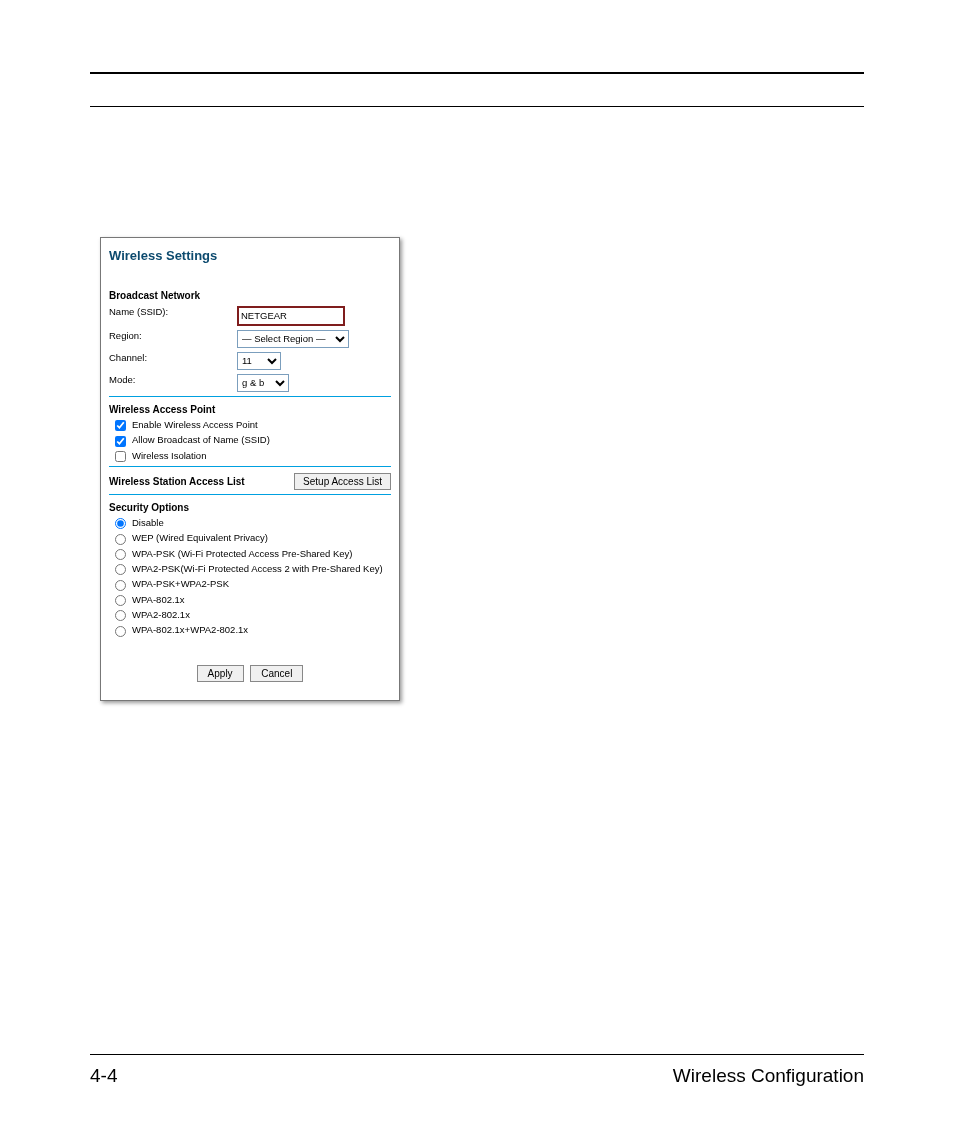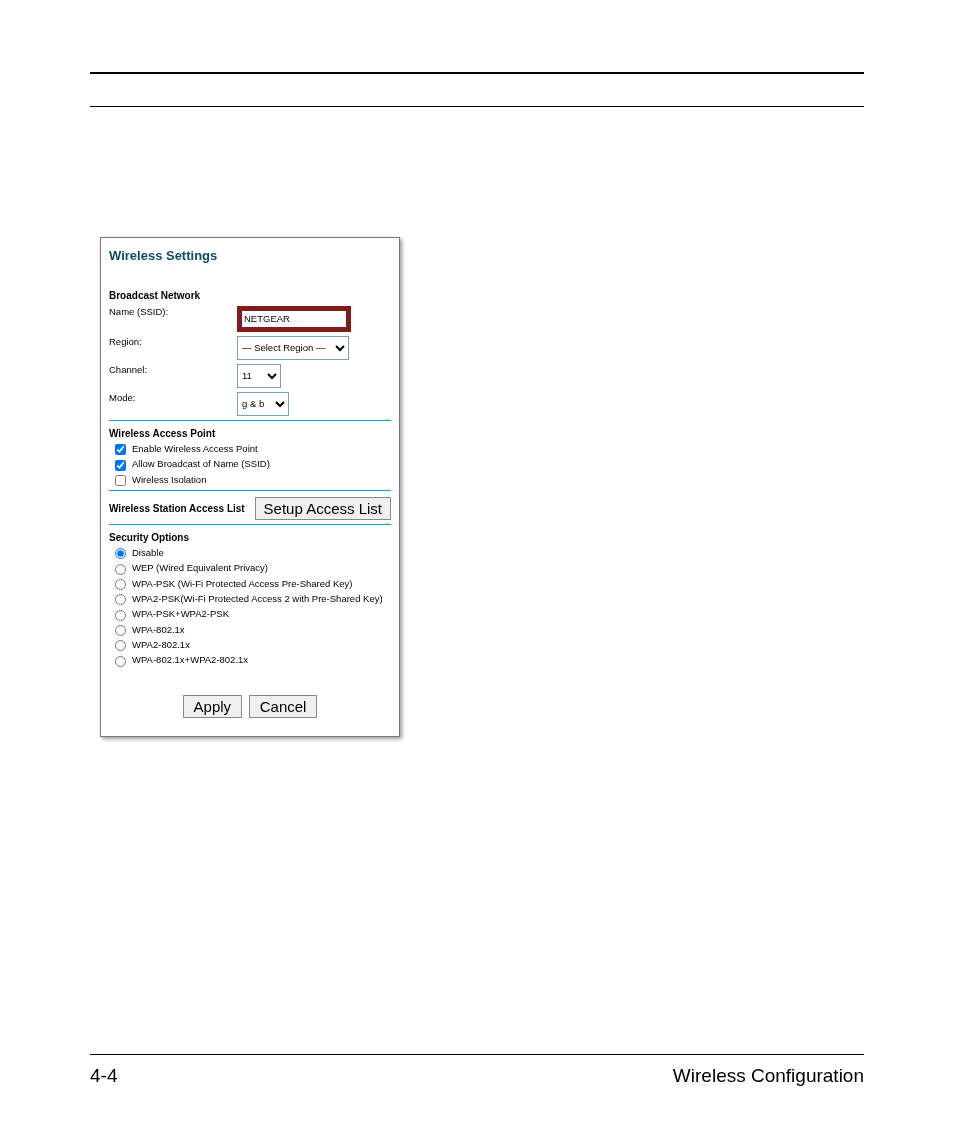--- a/index.html
+++ b/index.html
@@ -57,29 +57,29 @@
   .row {
     display: flex;
     margin: 4px 0;
   }
   .row .lbl {
     flex: 0 0 128px;
   }
   .textfield {
     font-size: 9.5px;
     padding: 1px 2px;
-    border: 5px solid #7f1d1d;
+    border: 2px solid #7f1d1d;
     height: 14px;
     width: 100px;
   }
   .select {
     font-size: 9.5px;
     border: 1px solid #7b9ebd;
     background: #fff;
-    height: 24px;
+    height: 18px;
   }
   .select.wide { width: 112px; }
   .select.narrow { width: 44px; }
   .select.mid { width: 52px; }
   .chk-row, .rad-row {
     display: flex;
     align-items: flex-end;
     margin: 3px 0 3px 6px;
   }
   .chk-row input, .rad-row input {
@@ -91,21 +91,21 @@
     display: flex;
     align-items: center;
     justify-content: space-between;
     margin: 2px 0 4px 0;
   }
   .access-row .al-label {
     font-weight: bold;
     font-size: 10px;
   }
   .btn {
-    font-size: 15px;
+    font-size: 10px;
     padding: 2px 8px;
     border: 1px solid #888;
     background: #f0f0f0;
     cursor: pointer;
   }
   .btn-row {
     text-align: center;
     margin-top: 28px;
   }
   .btn-row .btn {

